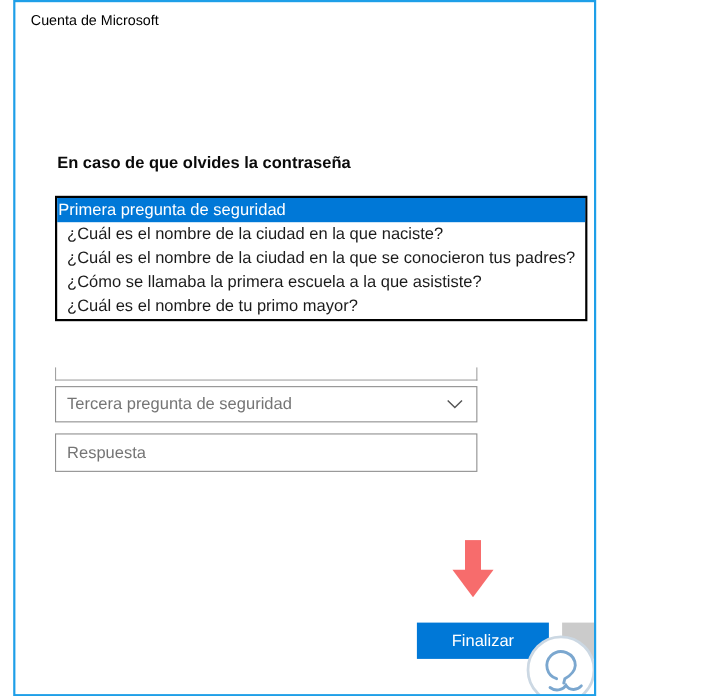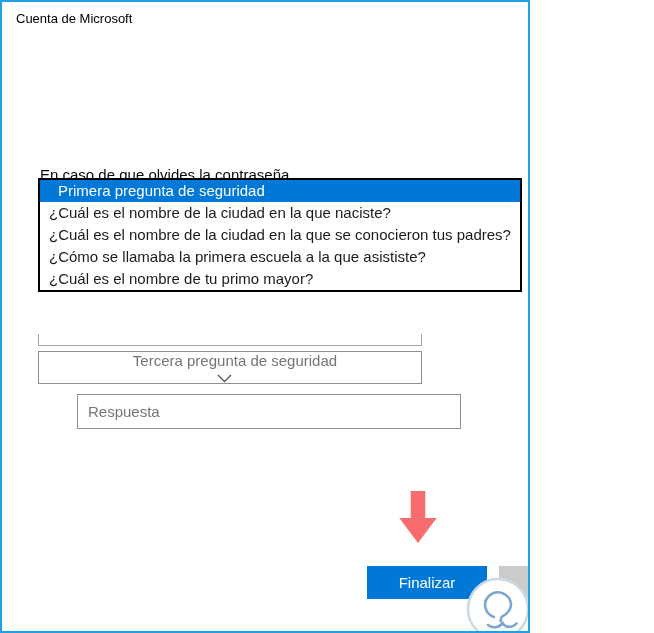--- a/index.html
+++ b/index.html
@@ -1,76 +1,76 @@
 <!DOCTYPE html>
 <html><head>
 <meta charset="utf-8">
 <style>
   * { margin: 0; padding: 0; box-sizing: border-box; }
   html, body { width: 654px; height: 633px; background: #fff; }
   body { font-family: "Liberation Sans", sans-serif; position: relative; overflow: hidden; }
 
   .window {
-    position: absolute; left: 0; top: 0; width: 530px; height: 633px;
+    position: absolute; left: 12px; top: 0; width: 530px; height: 633px;
     background: #fff; border: 2px solid #1e9fe8; overflow: hidden;
   }
 
   .titlebar-text {
     position: absolute; left: 14px; top: 9px;
     font-size: 13px; color: #000;
   }
   .close-btn {
     position: absolute; left: 612px; top: 4px; width: 32px; height: 26px;
     font-size: 16px; color: #111; text-align: center; line-height: 26px;
     cursor: pointer; background: transparent; border: none;
   }
 
   .page-title {
     position: absolute; left: 38px; top: 80px;
     font-size: 28px; font-weight: 300; color: #3d3d3d; letter-spacing: 0.2px;
   }
   .section-label {
     position: absolute; left: 38px; top: 138px;
-    font-size: 15px; font-weight: 400; color: #0a0a0a; margin-top: 26px;
+    font-size: 15px; font-weight: 700; color: #0a0a0a;
   }
 
   .dropdown-list {
     position: absolute; left: 36px; top: 176px; width: 484px;
     background: #fff; border: 2px solid #000; z-index: 5;
   }
   .dropdown-option {
     height: 22px; line-height: 22px; font-size: 15px; color: #1b1b1b;
     padding-left: 9px; white-space: nowrap; overflow: hidden; cursor: default;
   }
   .dropdown-option.selected {
-    background: #0078d7; color: #fff; padding-left: 18px;
+    background: #0078d7; color: #fff; padding-left: 1px;
   }
 
   .combobox-partial {
     position: absolute; left: 36px; top: 332px; width: 384px; height: 12px;
     background: #fff; border: 1px solid #a2a2a2; border-top: none; z-index: 1;
   }
 
   .combobox {
     position: absolute; left: 36px; width: 384px; height: 33px;
     border: 1px solid #8f8f8f; background: #fff;
-    display: flex; align-items: center; cursor: default; flex-direction: column;
+    display: flex; align-items: center; cursor: default;
   }
   .combobox-third { top: 349px; }
   .combobox-text {
     flex: 1; padding-left: 10px; font-size: 15px; color: #757575;
     white-space: nowrap; overflow: hidden;
   }
   .chevron { margin-right: 12px; display: block; }
 
   .answer-input {
     position: absolute; left: 36px; top: 392px; width: 384px; height: 35px;
     border: 1px solid #8f8f8f; background: #fff;
     font-family: "Liberation Sans", sans-serif; font-size: 15px; color: #1b1b1b;
-    padding-left: 10px; outline: none; margin-left: 39px;
+    padding-left: 10px; outline: none;
   }
   .answer-input::placeholder { color: #757575; opacity: 1; }
 
   .arrow-nw { position: absolute; left: 531px; top: 248px; width: 58px; height: 58px; }
   .arrow-nw svg { transform: rotate(135deg); transform-origin: 50% 50%; }
   .arrow-down { position: absolute; left: 397px; top: 489px; width: 38px; height: 54px; }
 
   .btn {
     position: absolute; top: 564px; height: 33px; border: none;
     font-family: "Liberation Sans", sans-serif; font-size: 15px;

